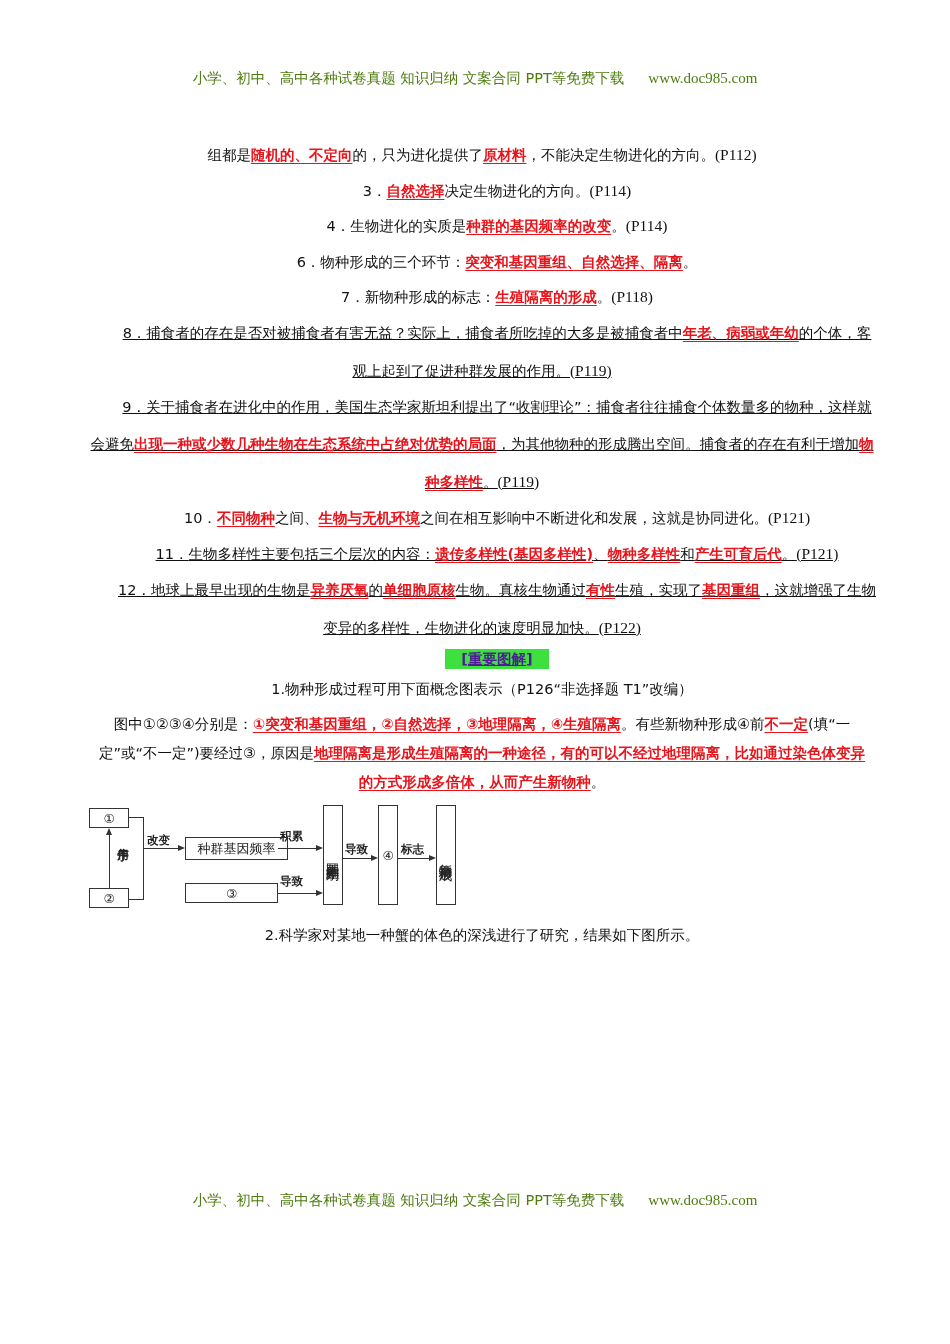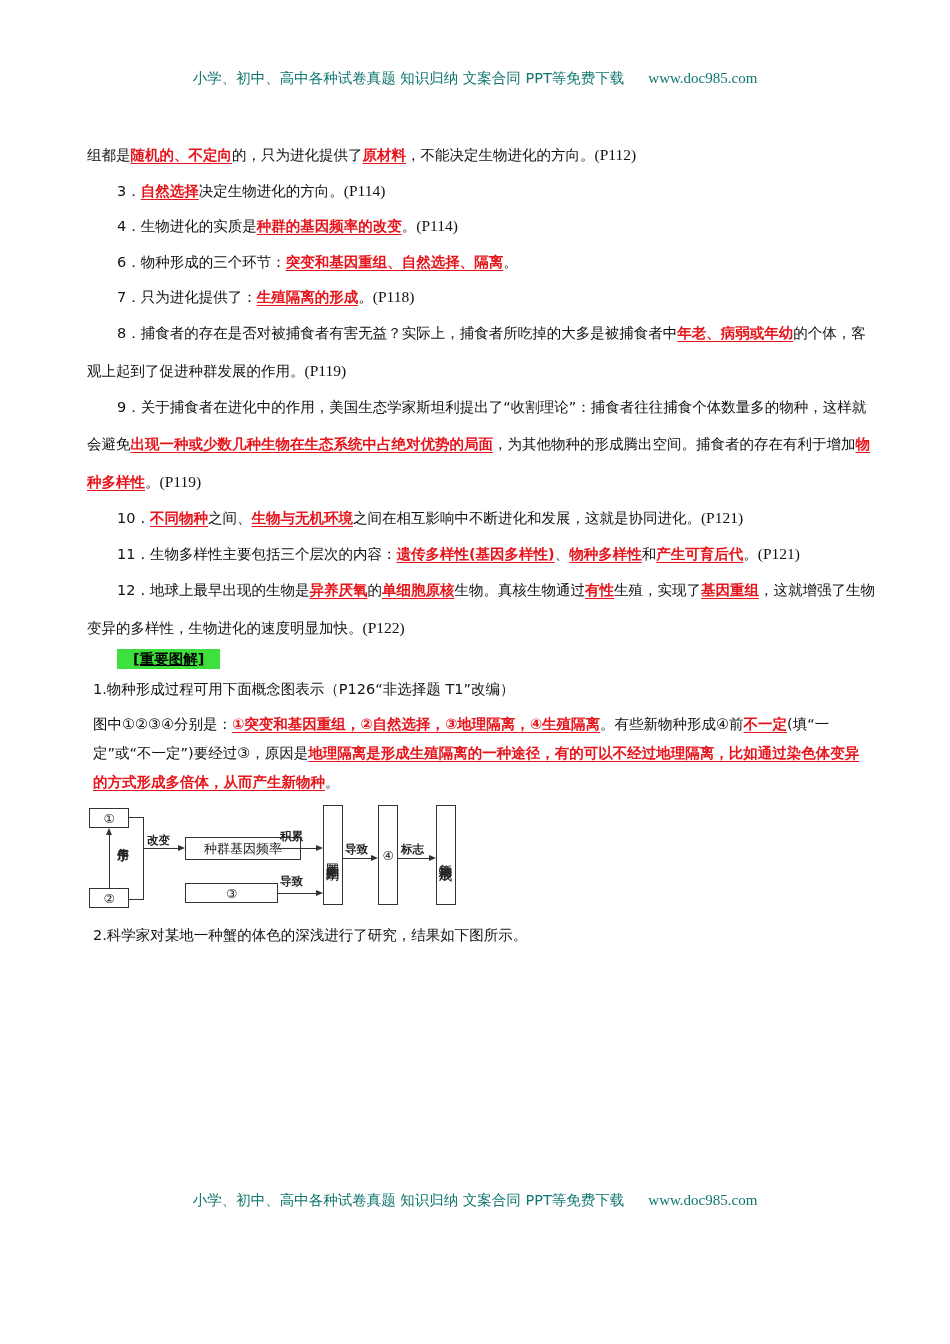--- a/index.html
+++ b/index.html
@@ -3,38 +3,39 @@
 <meta charset="utf-8">
 <style>
   html, body { margin: 0; padding: 0; background: #ffffff; }
   body {
     width: 950px; height: 1344px; position: relative; overflow: hidden;
     font-family: "DejaVu Serif", "Liberation Serif", serif;
     color: #111;
   }
   .header, .footer {
     position: absolute; left: 0; width: 950px; text-align: center;
-    font-size: 14.5px; color: #0f766e;
+    font-size: 14.5px; color: #4d7c0f;
     font-family: "DejaVu Sans", "Liberation Sans", sans-serif;
   }
   .header { top: 69px; }
   .footer { top: 1191px; }
   .header .url, .footer .url { margin-left: 24px; font-family: "Liberation Serif", serif; font-size: 15px; }
   .content {
     position: absolute; left: 87px; top: 142px; width: 790px;
     font-size: 14.5px;
     font-family: "DejaVu Sans", "Liberation Sans", sans-serif;
+    text-align: center;
   }
   .p { line-height: 26px; margin: 0 0 9.5px 0; }
   .ind { text-indent: 30px; }
-  .wrap { line-height: 37px; margin-top: -5px; margin-bottom: 4px; }
+  .wrap { line-height: 37px; margin-top: -5px; margin-bottom: 4px; text-decoration: underline; }
   .ans { color: #e8141b; font-weight: bold; text-decoration: underline; text-decoration-color: #e8141b; text-underline-offset: 3px; }
   .ref { font-family: "Liberation Serif", serif; font-size: 15.5px; }
   .tag {
-    display: inline-block; background: #3ee03e; color: #000000; font-weight: bold;
+    display: inline-block; background: #3ee03e; color: #4c1d95; font-weight: bold;
     text-decoration: underline; padding: 0 16px; margin-left: 30px; line-height: 20px;
   }
   .tight { line-height: 29px; margin: 6px; }
   .diagram { position: relative; width: 380px; height: 112px; margin: 6px 0 6px 0; font-size: 12.5px; }
   .box { position: absolute; border: 1.3px solid #333; background: #fff; box-sizing: border-box; display: flex; align-items: center; justify-content: center; color: #222; }
   .vtext { writing-mode: vertical-rl; text-orientation: upright; letter-spacing: 1px; font-size: 13.5px; }
   .line { position: absolute; background: #333; }
   .lbl { position: absolute; font-size: 11.5px; color: #222; font-weight: bold; }
   .arrow-r { position: absolute; width: 0; height: 0; border-top: 3.5px solid transparent; border-bottom: 3.5px solid transparent; border-left: 7px solid #333; }
   .arrow-u { position: absolute; width: 0; height: 0; border-left: 3.5px solid transparent; border-right: 3.5px solid transparent; border-bottom: 7px solid #333; }
@@ -53,21 +54,21 @@
   <p class="p ind">
     <span>3．</span><span class="ans">自然选择</span><span>决定生物进化的方向。</span><span class="ref">(P114)</span>
   </p>
   <p class="p ind">
     <span>4．</span><span>生物进化的实质是</span><span class="ans">种群的基因频率的改变</span><span>。</span><span class="ref">(P114)</span>
   </p>
   <p class="p ind">
     <span>6．</span><span>物种形成的三个环节：</span><span class="ans">突变和基因重组、自然选择、隔离</span><span>。</span>
   </p>
   <p class="p ind">
-    <span>7．</span><span>只为进化提供了：</span><span class="ans">生殖隔离的形成</span><span>。</span><span class="ref">(P118)</span>
+    <span>7．</span><span>新物种形成的标志：</span><span class="ans">生殖隔离的形成</span><span>。</span><span class="ref">(P118)</span>
   </p>
   <p class="p ind wrap">
     <span>8．</span><span>捕食者的存在是否对被捕食者有害无益？实际上，捕食者所吃掉的大多是被捕食者中</span><span class="ans">年老、病弱或年幼</span><span>的个体，客观上起到了促进种群发展的作用。</span><span class="ref">(P119)</span>
   </p>
   <p class="p ind wrap">
     <span>9．</span><span>关于捕食者在进化中的作用，美国生态学家斯坦利提出了“收割理论”：捕食者往往捕食个体数量多的物种，这样就会避免</span><span class="ans">出现一种或少数几种生物在生态系统中占绝对优势的局面</span><span>，为其他物种的形成腾出空间。捕食者的存在有利于增加</span><span class="ans">物种多样性</span><span>。</span><span class="ref">(P119)</span>
   </p>
   <p class="p ind">
     <span>10．</span><span class="ans">不同物种</span><span>之间、</span><span class="ans">生物与无机环境</span><span>之间在相互影响中不断进化和发展，这就是协同进化。</span><span class="ref">(P121)</span>
   </p>
@@ -94,21 +95,21 @@
       </div>
     <div class="line" style="left:22px;top:32px;width:1.3px;height:53px;"></div>
     <div class="arrow-u" style="left:19px;top:25px;"></div>
     <div class="lbl vtext" style="left:28px;top:36px;font-size:11.5px;">作用于</div>
     <div class="line" style="left:42px;top:14px;width:14px;height:1.3px;"></div>
     <div class="line" style="left:42px;top:96px;width:14px;height:1.3px;"></div>
     <div class="line" style="left:56px;top:14px;width:1.3px;height:83px;"></div>
     <div class="line" style="left:56px;top:45px;width:36px;height:1.3px;"></div>
     <div class="arrow-r" style="left:91px;top:42px;"></div>
     <div class="lbl" style="left:60px;top:30px;">改变</div>
-    <div class="box" style="left:98px;top:34px;width:116px;height:23px;font-size:13px;">
+    <div class="box" style="left:98px;top:34px;width:103px;height:23px;font-size:13px;">
         <span>种群基因频率</span>
       </div>
     <div class="box" style="left:98px;top:80px;width:93px;height:20px;">
         <span>③</span>
       </div>
     <div class="line" style="left:191px;top:45px;width:40px;height:1.3px;"></div>
     <div class="arrow-r" style="left:229px;top:42px;"></div>
     <div class="lbl" style="left:193px;top:26px;">积累</div>
     <div class="line" style="left:191px;top:90px;width:40px;height:1.3px;"></div>
     <div class="arrow-r" style="left:229px;top:87px;"></div>

